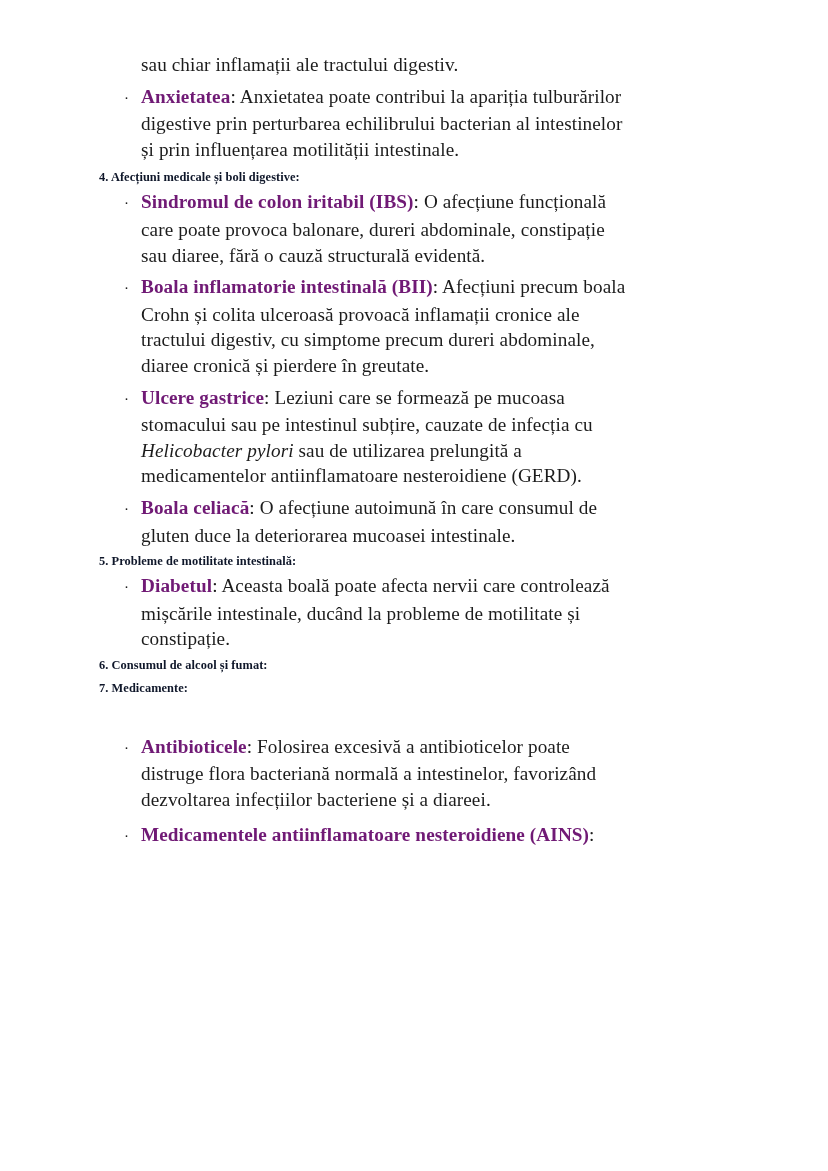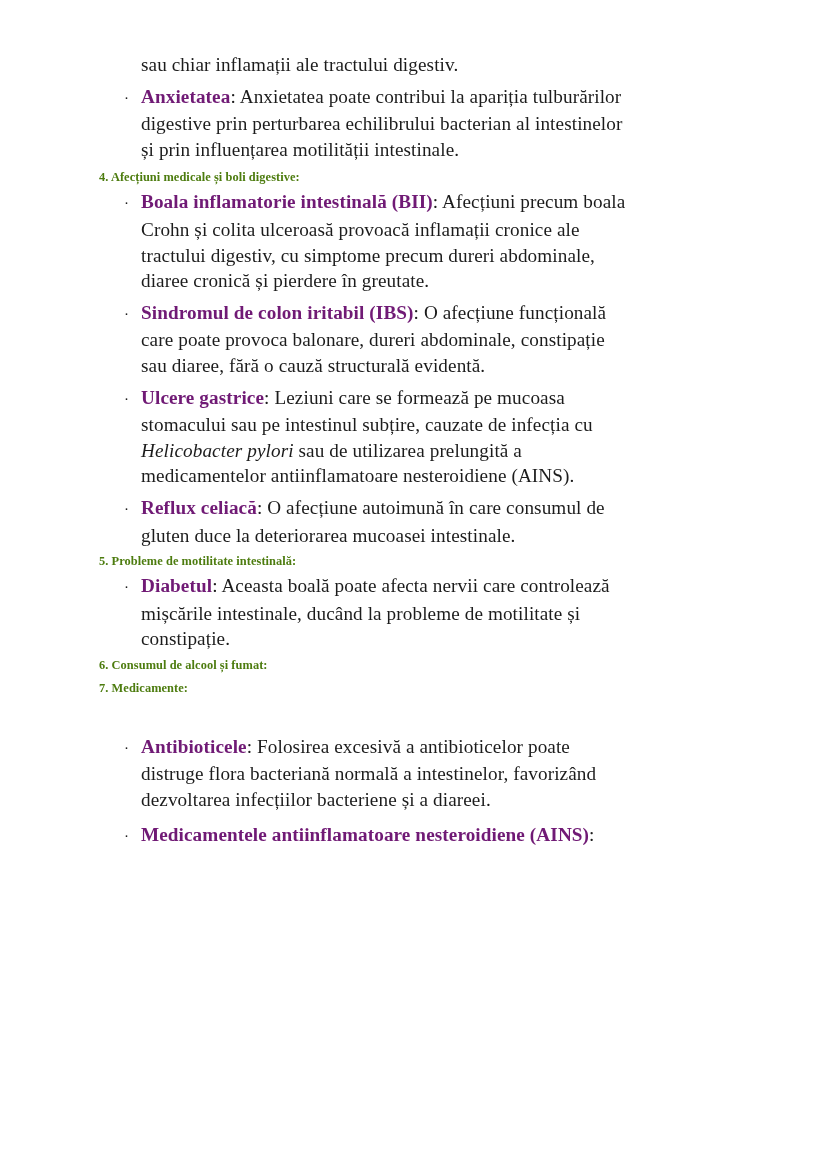--- a/index.html
+++ b/index.html
@@ -42,21 +42,21 @@
     color: #1c1c1c;
     letter-spacing: .005em;
   }
 
   
   .section-heading {
     margin: 4px 0 2px 0;
     font-size: 12.4px;
     line-height: 19px;
     font-weight: bold;
-    color: #4d7c0f;
+    color: #0f172a;
     letter-spacing: .005em;
   }
 
   
   .bullet-list {
     list-style: none;
     margin: 0;
     padding: 0;
   }
   .bullet-item {
@@ -102,31 +102,31 @@
     <ul class="bullet-list">
       <li class="bullet-item gap-sm">
         <span class="bullet-dot">·</span><span class="term">Anxietatea</span><span>:</span><span> Anxietatea poate contribui la apariția tulburărilor digestive prin perturbarea echilibrului bacterian al intestinelor și prin influențarea motilității intestinale.</span>
       </li>
     </ul>
 
     <h2 class="section-heading">4. Afecțiuni medicale și boli digestive:</h2>
 
     <ul class="bullet-list">
       <li class="bullet-item gap-sm">
-        <span class="bullet-dot">·</span><span class="term">Boala inflamatorie intestinală (BII)</span><span>:</span><span> Afecțiuni precum boala Crohn și colita ulceroasă provoacă inflamații cronice ale tractului digestiv, cu simptome precum dureri abdominale, diaree cronică și pierdere în greutate.</span>
+        <span class="bullet-dot">·</span><span class="term">Sindromul de colon iritabil (IBS)</span><span>:</span><span> O afecțiune funcțională care poate provoca balonare, dureri abdominale, constipație sau diaree, fără o cauză structurală evidentă.</span>
       </li>
       <li class="bullet-item gap-sm">
-        <span class="bullet-dot">·</span><span class="term">Sindromul de colon iritabil (IBS)</span><span>:</span><span> O afecțiune funcțională care poate provoca balonare, dureri abdominale, constipație sau diaree, fără o cauză structurală evidentă.</span>
+        <span class="bullet-dot">·</span><span class="term">Boala inflamatorie intestinală (BII)</span><span>:</span><span> Afecțiuni precum boala Crohn și colita ulceroasă provoacă inflamații cronice ale tractului digestiv, cu simptome precum dureri abdominale, diaree cronică și pierdere în greutate.</span>
       </li>
 
       <li class="bullet-item gap-sm">
-        <span class="bullet-dot">·</span><span class="term">Ulcere gastrice</span><span>:</span><span> Leziuni care se formează pe mucoasa stomacului sau pe intestinul subțire, cauzate de infecția cu </span><span class="ital">Helicobacter pylori</span><span> sau de utilizarea prelungită a medicamentelor antiinflamatoare nesteroidiene (AINS).</span>
+        <span class="bullet-dot">·</span><span class="term">Ulcere gastrice</span><span>:</span><span> Leziuni care se formează pe mucoasa stomacului sau pe intestinul subțire, cauzate de infecția cu </span><span class="ital">Helicobacter pylori</span><span> sau de utilizarea prelungită a medicamentelor antiinflamatoare nesteroidiene (GERD).</span>
       </li>
       <li class="bullet-item tight">
-        <span class="bullet-dot">·</span><span class="term">Reflux celiacă</span><span>:</span><span> O afecțiune autoimună în care consumul de gluten duce la deteriorarea mucoasei intestinale.</span>
+        <span class="bullet-dot">·</span><span class="term">Boala celiacă</span><span>:</span><span> O afecțiune autoimună în care consumul de gluten duce la deteriorarea mucoasei intestinale.</span>
       </li>
     </ul>
 
     <h2 class="section-heading">5. Probleme de motilitate intestinală:</h2>
 
     <ul class="bullet-list">
       <li class="bullet-item tight">
         <span class="bullet-dot">·</span><span class="term">Diabetul</span><span>:</span><span> Aceasta boală poate afecta nervii care controlează mișcările intestinale, ducând la probleme de motilitate și constipație.</span>
       </li>
     </ul>

